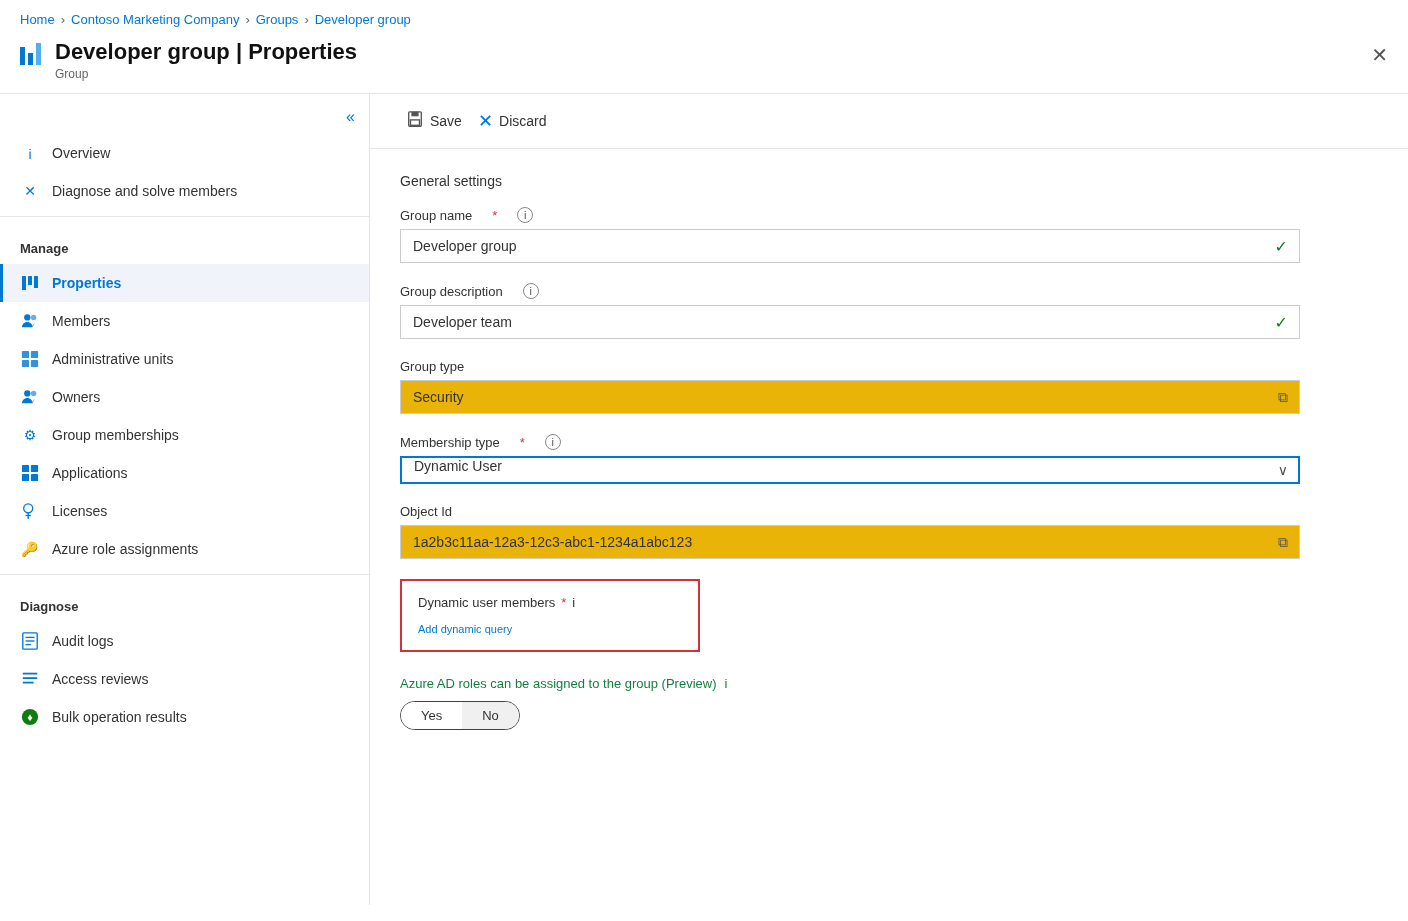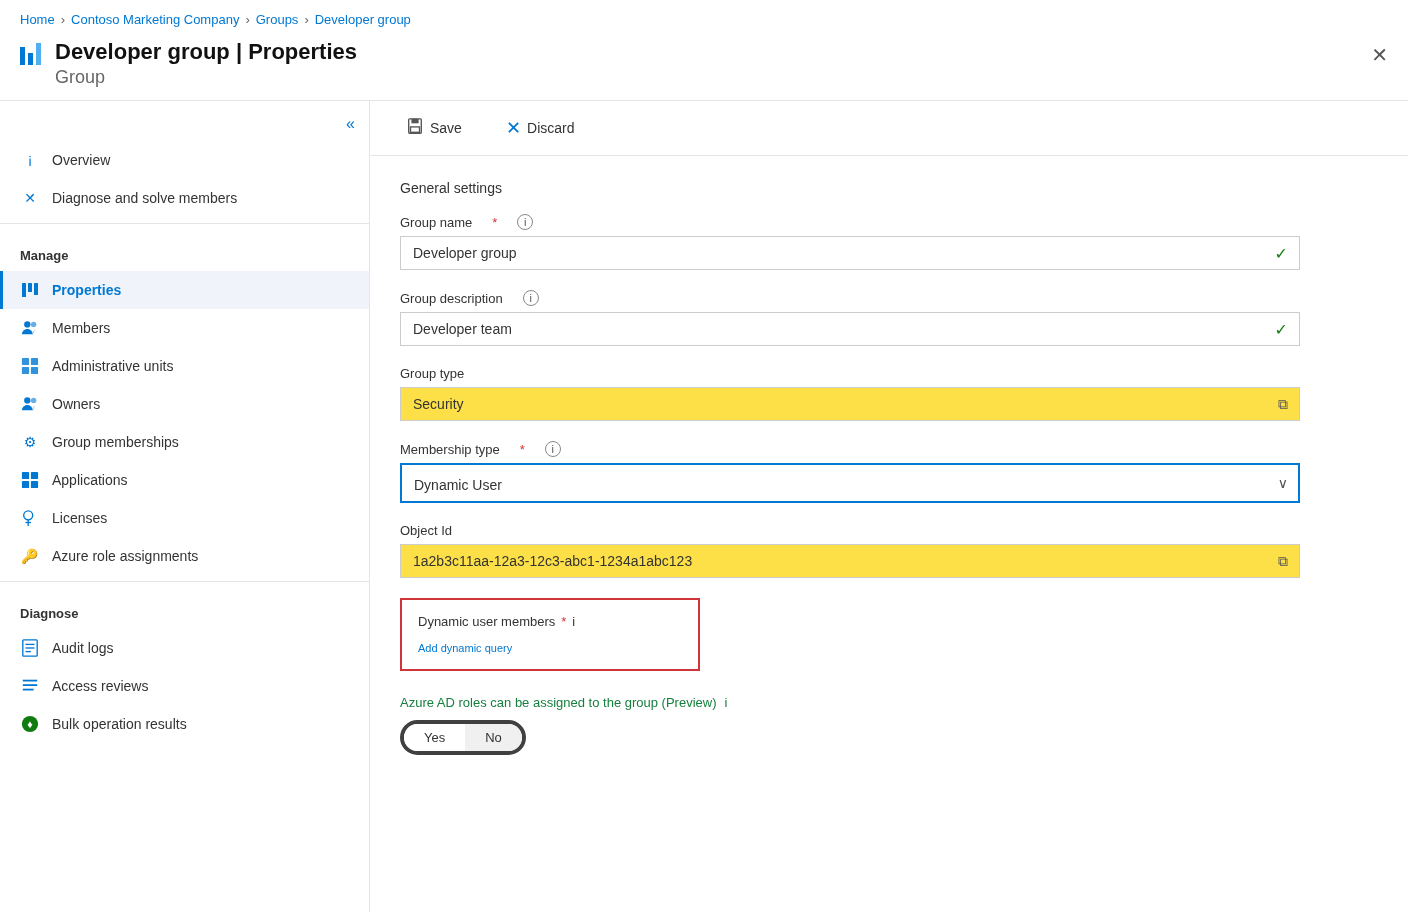--- a/index.html
+++ b/index.html
@@ -39,21 +39,21 @@
     }
     .logo-bar .b1 { width: 5px; height: 18px; background: #0078d4; }
     .logo-bar .b2 { width: 5px; height: 12px; background: #0078d4; }
     .logo-bar .b3 { width: 5px; height: 22px; background: #50b0f0; }
     .page-title-text h1 {
       font-size: 22px;
       font-weight: 600;
       color: #111;
     }
     .page-title-text .subtitle {
-      font-size: 18px;
+      font-size: 12px;
       color: #666;
       margin-top: 2px;
     }
     .close-btn {
       position: absolute;
       right: 20px;
       top: 14px;
       font-size: 20px;
       color: #555;
       cursor: pointer;
@@ -135,21 +135,21 @@
     .content-area {
       flex: 1;
       overflow-y: auto;
       padding: 0;
     }
 
     
     .toolbar {
       display: flex;
       align-items: center;
-      gap: 32px;
+      gap: 4px;
       padding: 12px 30px;
       border-bottom: 1px solid #e5e5e5;
     }
     .toolbar-btn {
       display: flex;
       align-items: center;
       gap: 6px;
       background: none;
       border: none;
       cursor: pointer;
@@ -219,29 +219,29 @@
     .input-wrapper .copy-icon {
       position: absolute;
       right: 12px;
       top: 50%;
       transform: translateY(-50%);
       color: #555;
       font-size: 14px;
       cursor: pointer;
     }
     .input-readonly {
-      background: #fde047;
+      background: #eab308;
       color: #333;
     }
     .select-wrapper {
       position: relative;
     }
     .select-wrapper select {
       width: 100%;
-      padding: 12px 40px 8px 12px;
+      padding: 0 40px 8px 12px;
       border: 1px solid #ccc;
       font-size: 14px;
       color: #333;
       background: #fff;
       appearance: none;
       cursor: pointer;
       outline: none;
     }
     .select-wrapper .chevron {
       position: absolute;
@@ -286,21 +286,21 @@
       display: flex;
       align-items: center;
       gap: 8px;
       font-size: 13px;
       color: #15803d;
       margin-bottom: 10px;
     }
     .toggle-group {
       display: flex;
       align-items: flex-start;
-      border: 4px solid #404040;
+      border: 1px solid #404040;
       border-radius: 20px;
       overflow: hidden;
       width: fit-content;
     }
     .toggle-btn {
       padding: 6px 20px;
       font-size: 13px;
       cursor: pointer;
       border: none;
       background: #fff;

